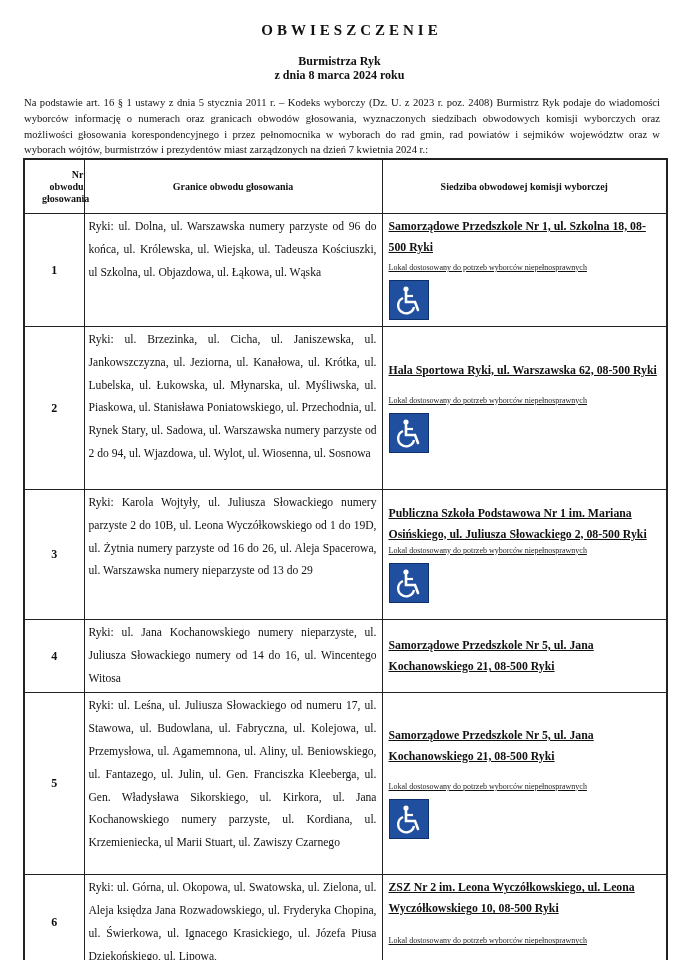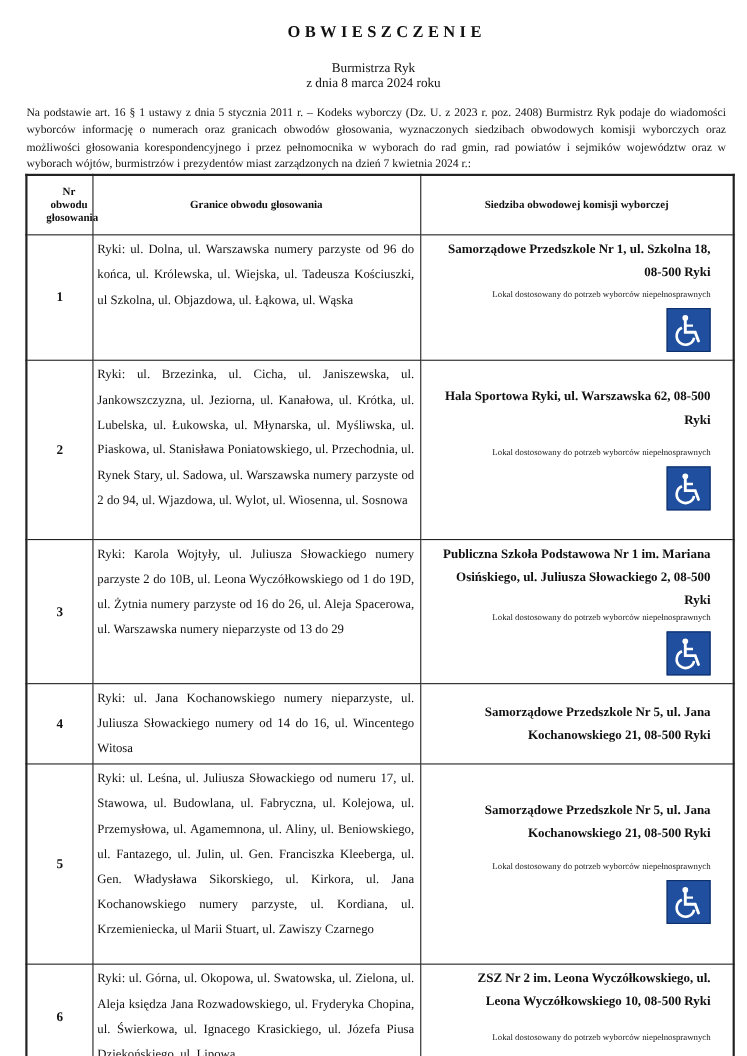--- a/index.html
+++ b/index.html
@@ -6,47 +6,47 @@
   body {
     width: 679px; height: 960px; overflow: hidden; position: relative;
     font-family: "Liberation Serif", "DejaVu Serif", serif; color: #111;
   }
   .title {
     position: absolute; top: 22px; left: 12px; width: 679px; text-align: center;
     font-weight: bold; font-size: 15px; letter-spacing: 4px;
   }
   .subtitle {
     position: absolute; left: 0; width: 679px; text-align: center;
-    font-weight: normal; font-size: 12px;
+    font-weight: bold; font-size: 12px;
   }
   .sub1 { top: 54px; }
   .sub2 { top: 68px; }
   .intro {
     position: absolute; top: 95px; left: 24px; width: 636px;
     font-size: 10.6px; line-height: 15.8px; text-align: justify;
   }
   table {
     position: absolute; top: 158px; left: 23px; width: 643px;
     border-collapse: collapse; table-layout: fixed;
   }
   td, th {
     border: 1px solid #222; vertical-align: middle; padding: 0;
   }
   table { border: 2px solid #222; }
   th { font-size: 10px; font-weight: bold; text-align: center; height: 53px; }
-  th.nr { text-align: center; padding-left: 17px; line-height: 12px; }
+  th.nr { text-align: right; padding-left: 17px; line-height: 12px; }
   col.c1 { width: 60px; }
   col.c2 { width: 298px; }
   col.c3 { width: 285px; }
   td.num { text-align: center; font-weight: bold; font-size: 12px; }
   td.bounds {
     font-size: 11.6px; line-height: 22.8px; text-align: justify;
     padding: 2px 5px 2px 4px; vertical-align: top; margin-top: 12px;
   }
-  td.seat { text-align: right; padding: 2px 20px; }
+  td.seat { text-align: left; padding: 2px 6px; text-decoration: underline; }
   .seat-name { font-weight: bold; font-size: 11.8px; line-height: 21px; }
   .seat-note { font-size: 8px; line-height: 12px; margin-top: 4px; color: #222; }
   .wheel {
     display: inline-block; width: 38px; height: 38px; background: #1f4f9e;
     margin-top: 6px; border: 1px solid #0d2f6a; position: relative;
   }
   .wheel svg { position: absolute; left: 0; top: 0; }
 </style>
 </head>
 <body>

